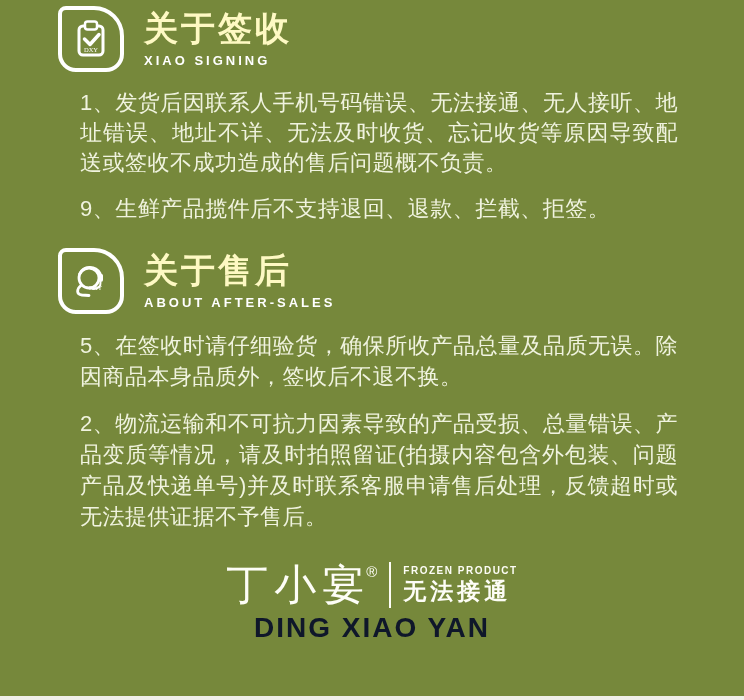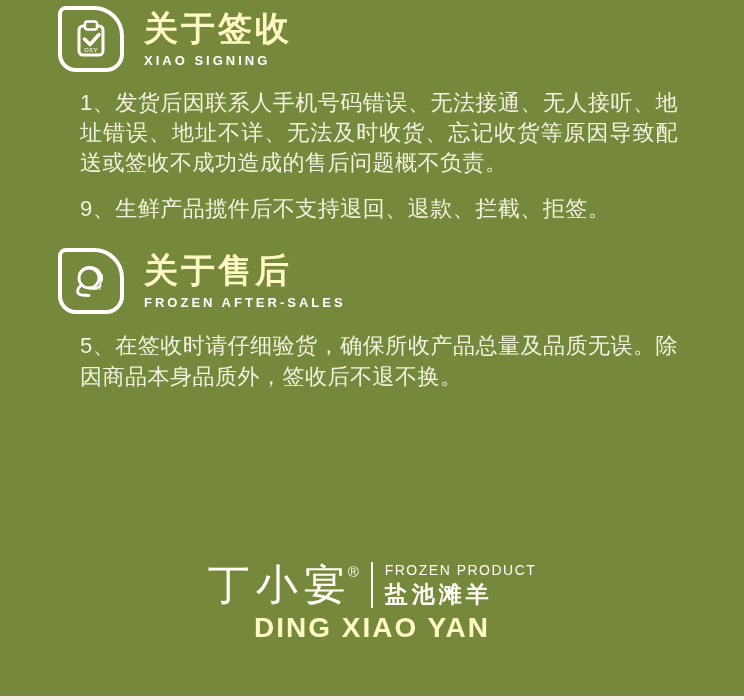--- a/index.html
+++ b/index.html
@@ -57,30 +57,30 @@
     font-size:15px;line-height:1;
     align-self:flex-start;margin:2px 6px 0 -4px;
     color:#FDFDF6;
   }
   .brand-divider{
     width:2px;height:46px;background:#FDFDF6;
     margin:0 12px 0 6px;flex:0 0 auto;
   }
   .brand-sub{text-align:left;}
   .tag-en{
-    font-size:14px;font-weight:400;letter-spacing:1.5px;
+    font-size:10px;font-weight:700;letter-spacing:1.5px;
     color:#FDFDF6;line-height:1.1;
   }
   .tag-cn{
     font-size:23px;font-weight:600;letter-spacing:4px;
     color:#FDFDF6;margin-top:3px;line-height:1.1;
   }
   .brand-en{
     font-size:28px;font-weight:800;letter-spacing:2px;
-    color:#fef9c3;margin-top:5px;line-height:1.1;
+    color:#0f172a;margin-top:5px;line-height:1.1;
   }
   
   .bottom-strip{
     position:absolute;left:0;bottom:0;width:744px;height:4px;
     background:#F0EFE9;
   }
 </style>
 </head>
 <body>
 
@@ -114,36 +114,37 @@
           <circle cx="20" cy="19" r="10" fill="none" stroke="#FFFFFF" stroke-width="2.8"></circle>
           <path d="M10.5 15 a 11.5 11.5 0 0 1 20.5 -0.5" fill="none" stroke="#FFFFFF" stroke-width="2.8" stroke-linecap="round"></path>
           <rect x="29" y="14.5" width="5" height="8.5" rx="2.5" fill="#FFFFFF"></rect>
           <path d="M31.5 23.5 q 0.5 6 -7.5 6.5" fill="none" stroke="#FFFFFF" stroke-width="2" stroke-linecap="round"></path>
           <path d="M12.5 26 c -5 4 -5.5 9 0.5 10 l 7 0.5" fill="none" stroke="#FFFFFF" stroke-width="2.8" stroke-linecap="round"></path>
           <text x="26.5" y="31" font-size="6" text-anchor="middle" fill="#FFFFFF" font-family="serif">DXY</text>
         </svg>
       </div>
       <div class="sec-titles">
         <div class="sec-title">关于售后</div>
-        <div class="sec-subtitle">FROZEN AFTER-SALES</div>
+        <div class="sec-subtitle">ABOUT AFTER-SALES</div>
       </div>
     </div>
     <div class="sec-body">
       <p>5、在签收时请仔细验货，确保所收产品总量及品质无误。除因商品本身品质外，签收后不退不换。</p>
+      <p>2、物流运输和不可抗力因素导致的产品受损、总量错误、产品变质等情况，请及时拍照留证(拍摄内容包含外包装、问题产品及快递单号)并及时联系客服申请售后处理，反馈超时或无法提供证据不予售后。</p>
     </div>
   </section>
 
   <div class="footer">
     <div class="brand-row">
       <span class="brand-cn">丁小宴</span>
       <span class="brand-reg">®</span>
       <span class="brand-divider"></span>
       <span class="brand-sub">
         <span class="tag-en" style="display:block">FROZEN PRODUCT</span>
-        <span class="tag-cn" style="display:block">盐池滩羊</span>
+        <span class="tag-cn" style="display:block">无法接通</span>
       </span>
     </div>
     <div class="brand-en">DING XIAO YAN</div>
   </div>
 
   <div class="bottom-strip"></div>
 
 </div>
 
 </body></html>

